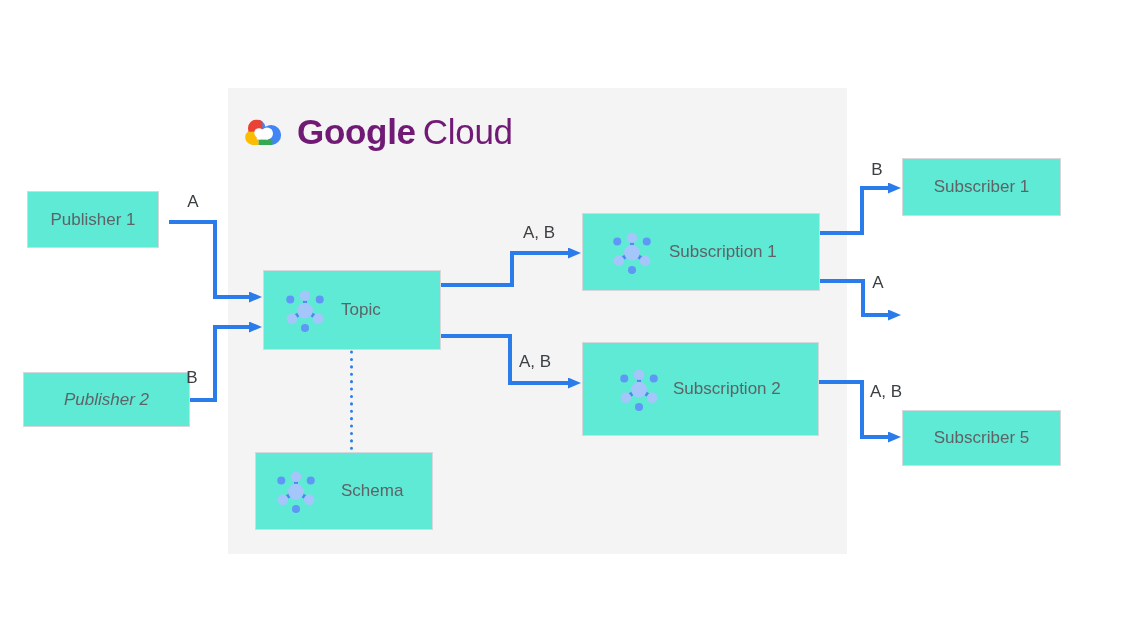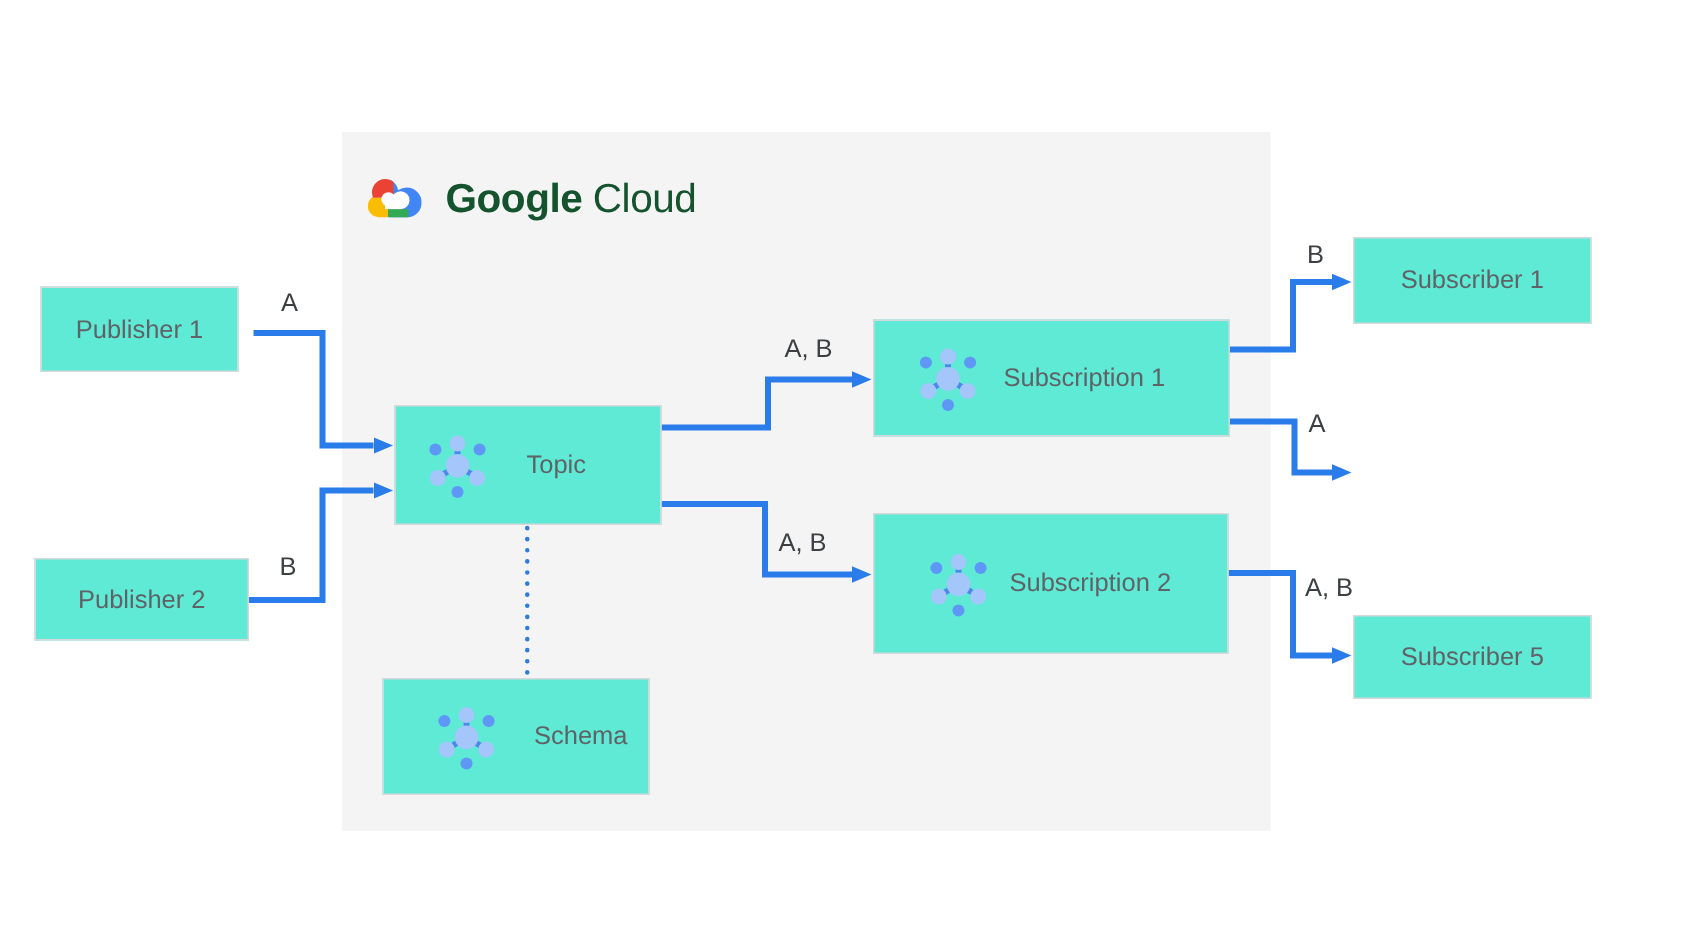--- a/index.html
+++ b/index.html
@@ -11,21 +11,21 @@
   .panel {
     position: absolute; left: 228px; top: 88px; width: 619px; height: 466px;
     background: #f4f4f4; z-index: 1;
   }
   
   .logo {
     position: absolute; left: 243px; top: 112px; height: 40px;
     display: flex; align-items: center; z-index: 5;
   }
   .logo svg { width: 40px; height: 33px; display: block; }
-  .logo-text { margin-left: 14px; font-size: 27px; color: #14532d; letter-spacing: -0.3px; white-space: nowrap; }
+  .logo-text { margin-left: 14px; font-size: 35px; color: #701a75; letter-spacing: -0.3px; white-space: nowrap; }
   .logo-google { font-weight: 700; }
   .logo-cloud  { font-weight: 400; margin-left: 7px; }
   
   .edges { position: absolute; left: 0; top: 0; z-index: 2; }
   
   .node {
     position: absolute; background: #5eead4; border: 1px solid #d6d8dc;
     box-sizing: border-box; color: #5f6368; font-size: 17px; z-index: 3;
   }
   .plain-node { display: flex; align-items: center; justify-content: center; }
@@ -106,32 +106,32 @@
       <path d="M820,281 H863 V315 H888" marker-end="url(#ah)"></path>
       <path d="M819,382 H862 V437 H888" marker-end="url(#ah)"></path>
       <path d="M351.5,352 V450" stroke-width="3" stroke-dasharray="0.1 7.3" stroke-linecap="round"></path>
     </g>
   </svg>
 
   <div class="node plain-node" style="left:27px; top:191px; width:132px; height:57px;">
     <span class="node-label">Publisher 1</span>
   </div>
 
-  <div class="node plain-node" style="left:23px; top:372px; width:143px; height:55px;">
+  <div class="node plain-node" style="left:23px; top:372px; width:167px; height:55px;font-style:italic;">
     <span class="node-label">Publisher 2</span>
   </div>
 
-  <div class="node icon-node" style="left:263px; top:270px; width:178px; height:80px; padding-left:15px; gap:20px;">
+  <div class="node icon-node" style="left:263px; top:270px; width:178px; height:80px; padding-left:15px; gap:10px;">
     <svg class="pubsub">
         <use href="#pubsub"></use>
       </svg>
     <span class="node-label">Topic</span>
   </div>
 
-  <div class="node icon-node" style="left:255px; top:452px; width:178px; height:78px; padding-left:29px; gap:19px;">
+  <div class="node icon-node" style="left:255px; top:452px; width:178px; height:78px; padding-left:14px; gap:19px;">
     <svg class="pubsub">
         <use href="#pubsub"></use>
       </svg>
     <span class="node-label">Schema</span>
   </div>
 
   <div class="node icon-node" style="left:582px; top:213px; width:238px; height:78px; padding-left:23px; gap:11px;">
     <svg class="pubsub">
         <use href="#pubsub"></use>
       </svg>

